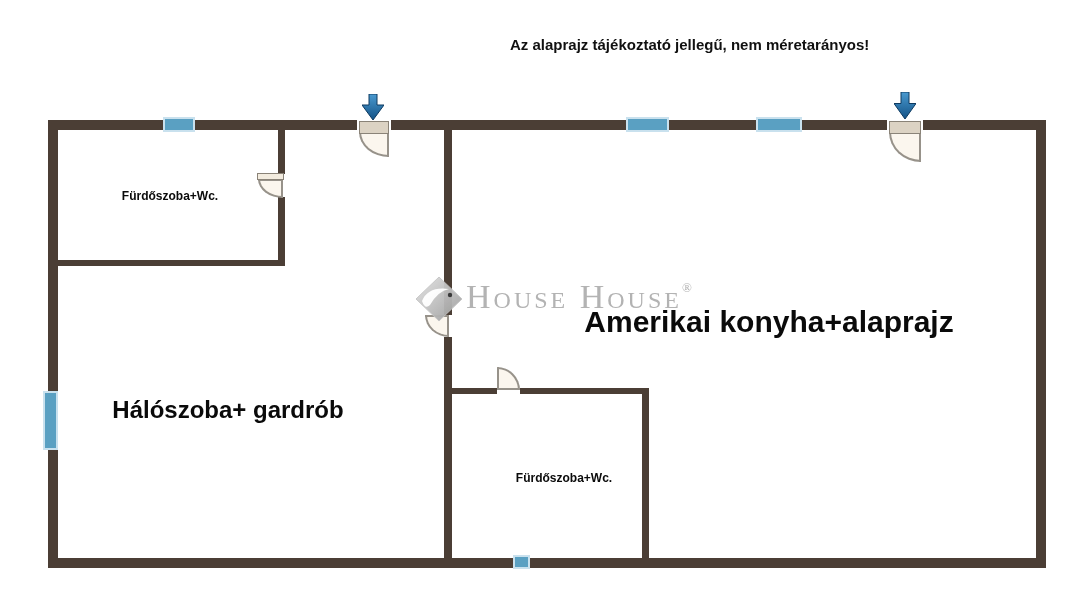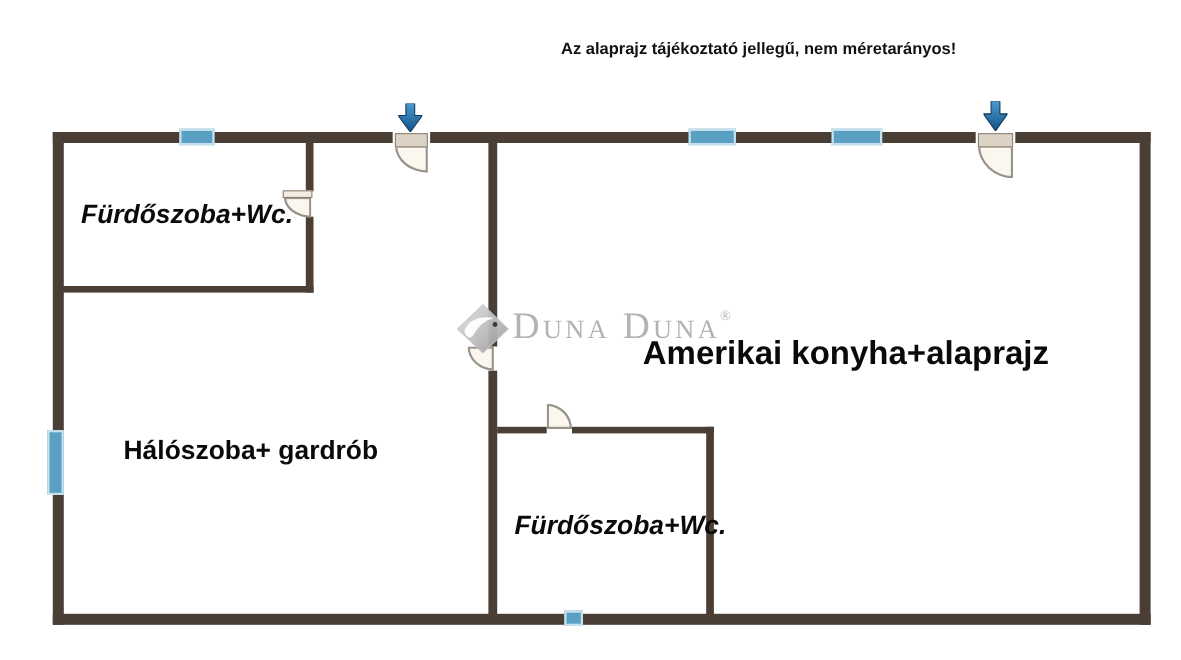--- a/index.html
+++ b/index.html
@@ -19,21 +19,21 @@
   .leaf.light{background:#f3ecdf;}
   
   .pie{position:absolute;background:#fbf6ee;border:2px solid #97928a;box-sizing:border-box;}
   .pie.tr{border-radius:0 0 0 100%;}   
   .pie.bl{border-radius:0 100% 0 0;}   
   
   .room-label{
     position:absolute;transform:translate(-50%,-50%);
     font-weight:bold;color:#0a0a0a;white-space:nowrap;letter-spacing:0px;
   }
-  .lbl-small{font-size:24px;font-style:italic;}
+  .lbl-small{font-size:12px;}
   .lbl-bed{font-size:24px;}
   .lbl-living{font-size:30px;}
   .disclaimer{
     position:absolute;left:510px;top:36px;font-size:15px;font-weight:bold;color:#111;
     white-space:nowrap;
   }
   
   .wordmark{
     position:absolute;left:466px;top:278px;
     font-family:"Liberation Serif", serif;
@@ -120,21 +120,21 @@
       <defs>
         <linearGradient id="dg" x1="0" y1="0" x2="1" y2="1">
           <stop offset="0" stop-color="#e2e2e2"></stop>
             <stop offset="1" stop-color="#9d9d9d"></stop>
         </linearGradient>
       </defs>
       <polygon points="26,1 49,23 26,45 3,23" fill="url(#dg)" stroke="#c4c4c4" stroke-width="1" opacity="0.95"></polygon>
       <path d="M9,25 Q15,10 36,13 Q25,15 17,29 Q12,34 9,25 Z" fill="#ffffff" opacity="0.95"></path>
       <circle cx="37" cy="19" r="2.2" fill="#3a3a3a"></circle>
     </svg>
-    <div class="wordmark"><span>Duna Duna</span><span class="rmark">®</span></div>
+    <div class="wordmark"><span>House House</span><span class="rmark">®</span></div>
   </div>
 
   <div class="room-label lbl-small" style="left:170px;top:196px;">Fürdőszoba+Wc.</div>
   <div class="room-label lbl-bed" style="left:228px;top:410px;">Hálószoba+ gardrób</div>
   <div class="room-label lbl-living" style="left:769px;top:322px;">Amerikai konyha+alaprajz</div>
   <div class="room-label lbl-small" style="left:564px;top:478px;">Fürdőszoba+Wc.</div>
 
 </div>
 
 </body></html>

